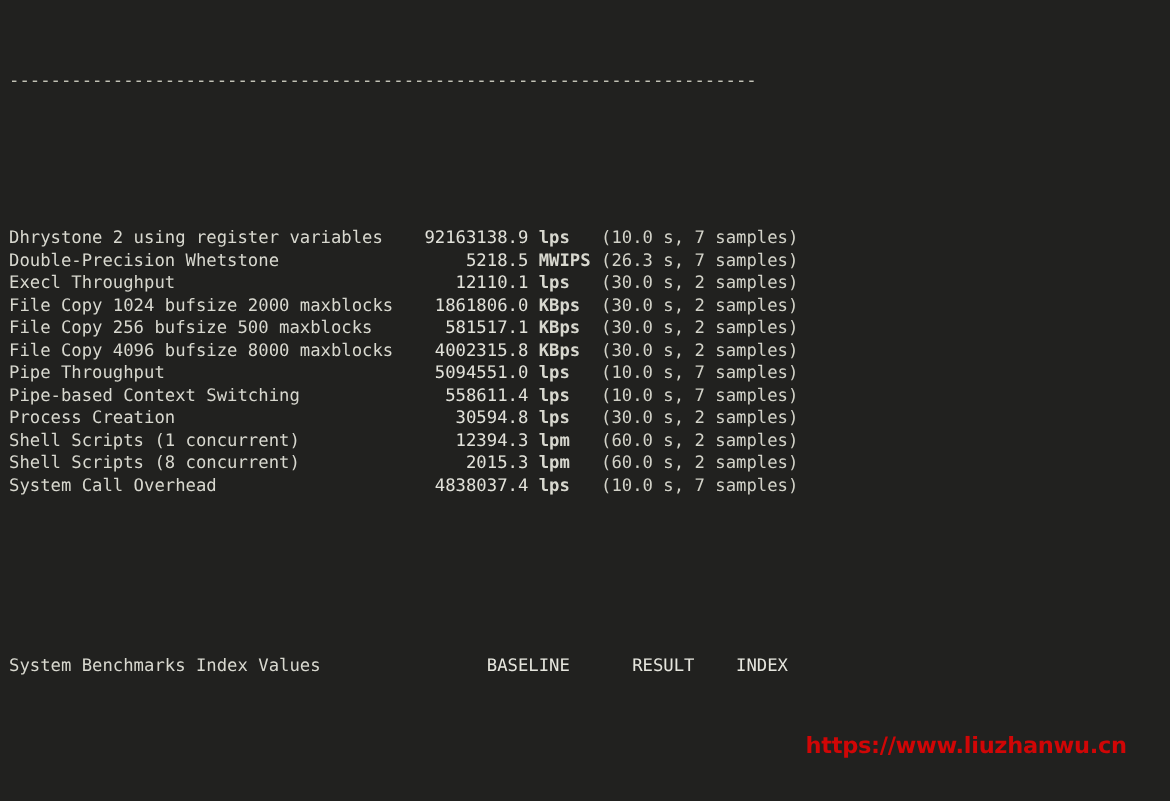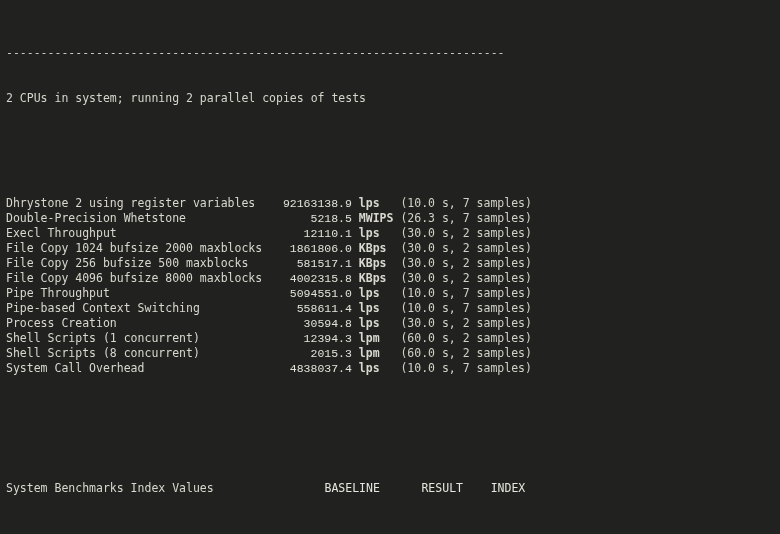--- a/index.html
+++ b/index.html
@@ -27,21 +27,21 @@
     white-space: pre;
     letter-spacing: 0px;
   }
   .line {
     height: 15px;
     white-space: pre;
   }
   .blank { height: 15px; }
   .rule { color: #c8c8bc; }
   .label { color: #d8d8cf; }
-  .value { color: #e2e2da; font-family: Liberation Mono, monospace; }
+  .value { color: #e2e2da; }
   .unit  { color: #d8d8cf; font-weight: bold; }
   .paren { color: #d2d2c8; }
   .hdr   { color: #e6e6de; }
 
   
   .wm {
     position: absolute;
     color: #c20000;
     pointer-events: none;
     user-select: none;
@@ -68,29 +68,29 @@
   }
 </style>
 </head>
 <body>
 
 <div id="screen">
 
   <div id="terminal">
 
     <div class="line rule">------------------------------------------------------------------------</div>
-    <div class="line">2 CPUs in system; running 2 parallel copies of tests</div>
     <div class="blank"></div>
 
     <div id="results-block"><div class="line"><span class="label">Dhrystone 2 using register variables </span><span class="value">   92163138.9</span><span class="unit"> lps   </span><span class="paren">(10.0 s, 7 samples)</span></div><div class="line"><span class="label">Double-Precision Whetstone           </span><span class="value">       5218.5</span><span class="unit"> MWIPS </span><span class="paren">(26.3 s, 7 samples)</span></div><div class="line"><span class="label">Execl Throughput                     </span><span class="value">      12110.1</span><span class="unit"> lps   </span><span class="paren">(30.0 s, 2 samples)</span></div><div class="line"><span class="label">File Copy 1024 bufsize 2000 maxblocks</span><span class="value">    1861806.0</span><span class="unit"> KBps  </span><span class="paren">(30.0 s, 2 samples)</span></div><div class="line"><span class="label">File Copy 256 bufsize 500 maxblocks  </span><span class="value">     581517.1</span><span class="unit"> KBps  </span><span class="paren">(30.0 s, 2 samples)</span></div><div class="line"><span class="label">File Copy 4096 bufsize 8000 maxblocks</span><span class="value">    4002315.8</span><span class="unit"> KBps  </span><span class="paren">(30.0 s, 2 samples)</span></div><div class="line"><span class="label">Pipe Throughput                      </span><span class="value">    5094551.0</span><span class="unit"> lps   </span><span class="paren">(10.0 s, 7 samples)</span></div><div class="line"><span class="label">Pipe-based Context Switching         </span><span class="value">     558611.4</span><span class="unit"> lps   </span><span class="paren">(10.0 s, 7 samples)</span></div><div class="line"><span class="label">Process Creation                     </span><span class="value">      30594.8</span><span class="unit"> lps   </span><span class="paren">(30.0 s, 2 samples)</span></div><div class="line"><span class="label">Shell Scripts (1 concurrent)         </span><span class="value">      12394.3</span><span class="unit"> lpm   </span><span class="paren">(60.0 s, 2 samples)</span></div><div class="line"><span class="label">Shell Scripts (8 concurrent)         </span><span class="value">       2015.3</span><span class="unit"> lpm   </span><span class="paren">(60.0 s, 2 samples)</span></div><div class="line"><span class="label">System Call Overhead                 </span><span class="value">    4838037.4</span><span class="unit"> lps   </span><span class="paren">(10.0 s, 7 samples)</span></div></div>
 
     <div class="blank"></div>
 
     <div id="index-block"><div class="line"><span class="label">System Benchmarks Index Values          </span><span class="hdr">      BASELINE</span><span class="hdr">      RESULT</span><span class="hdr">    INDEX</span></div></div>
 
     
 
     
 
   </div>
 
+  <div class="wm" id="wm-sub">https://www.liuzhanwu.cn</div>
 
 </div>
 
 </body></html>

